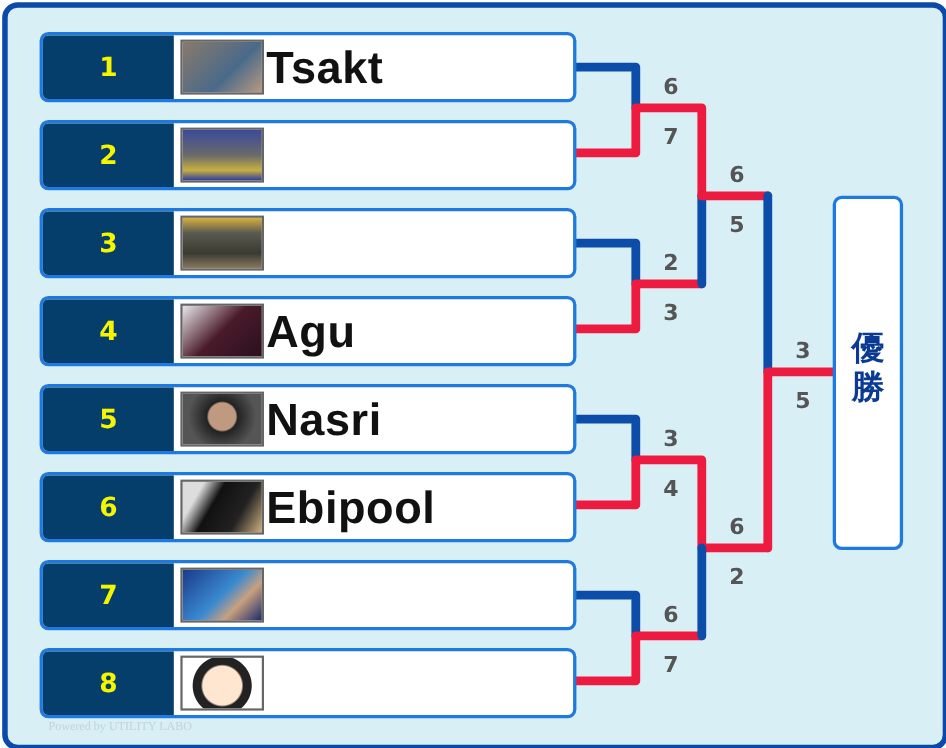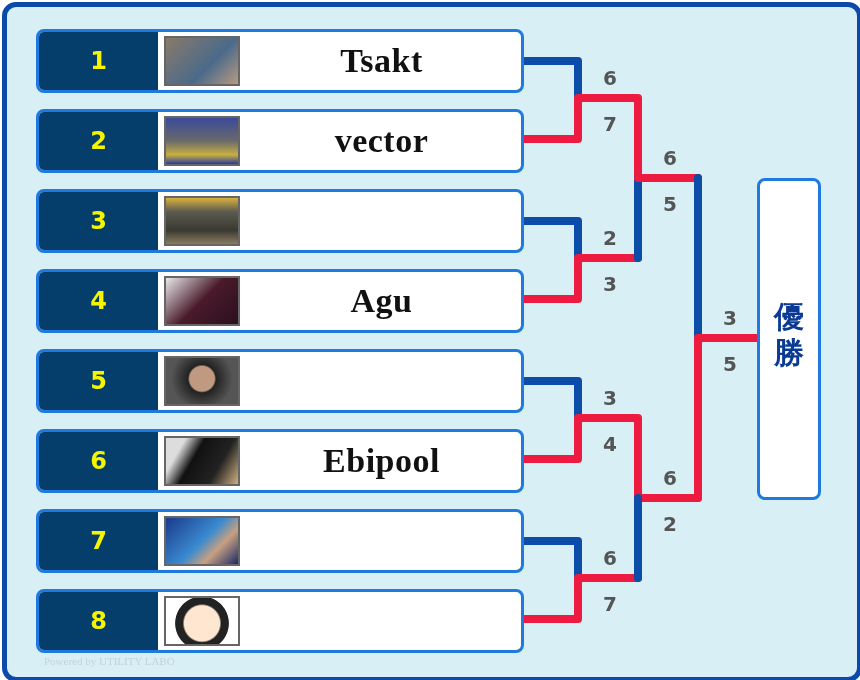--- a/index.html
+++ b/index.html
@@ -1,21 +1,21 @@
 <!DOCTYPE html>
 <html><head>
 <meta charset="utf-8">
 <style>
   html,body{margin:0;padding:0;}
   body{width:860px;height:680px;background:#fff;font-family:"Liberation Sans",sans-serif;overflow:hidden;}
   .frame{position:absolute;left:2px;top:2px;width:850px;height:670px;border:5px solid #0b4aa8;border-radius:14px;background:#d8eff6;box-sizing:content-box;}
   .row{position:absolute;left:36px;width:482px;height:58px;border:3px solid #1f7ae0;border-radius:8px;background:#fff;overflow:hidden;}
   .seed{position:absolute;left:0;top:0;width:119px;height:58px;background:#053e6b;color:#f5f500;font-weight:bold;font-size:24px;line-height:58px;text-align:center;font-family:"DejaVu Sans",sans-serif;}
   .photo{position:absolute;left:125px;top:4px;width:76px;height:50px;border:2px solid #666;box-sizing:border-box;}
-  .name{position:absolute;left:203px;right:0;top:0;height:58px;line-height:58px;text-align:center;font-family:Liberation Serif, serif;font-weight:bold;font-size:34px;color:#111;letter-spacing:0.5px;}
+  .name{position:absolute;left:203px;right:0;top:0;height:58px;line-height:58px;font-family:Liberation Sans, sans-serif;font-weight:bold;font-size:41px;color:#111;letter-spacing:0.5px;}
   .score{position:absolute;width:30px;text-align:center;font-family:"DejaVu Sans",sans-serif;font-weight:bold;font-size:20px;color:#555;}
   .champ{position:absolute;left:757px;top:178px;width:58px;height:316px;border:3px solid #1f7ae0;border-radius:8px;background:#fff;}
   .champ-text{position:absolute;left:0;right:0;top:118px;text-align:center;color:#0b3a94;font-weight:bold;font-size:30px;line-height:36px;font-family:"DejaVu Sans",sans-serif;}
   .footer{position:absolute;left:44px;top:655px;font-size:11px;color:#c3d3d9;font-family:Liberation Serif, serif;}
   svg.lines{position:absolute;left:0;top:0;}
 </style>
 </head>
 <body>
 
 <div class="frame"></div>
@@ -44,34 +44,34 @@
 </svg>
 
 <div class="row" style="top:29px">
   <div class="seed">1</div>
   <div class="photo" style="background:linear-gradient(135deg,#8a7a6a,#4a6a8a 60%,#b89a80)"></div>
   <div class="name">Tsakt</div>
 </div>
 <div class="row" style="top:109px">
   <div class="seed">2</div>
   <div class="photo" style="background:linear-gradient(180deg,#3a4a9a,#6a6a6a 50%,#c8b040 80%,#2a3aa0)"></div>
-  <div class="name">vector</div>
 </div>
 <div class="row" style="top:189px">
   <div class="seed">3</div>
   <div class="photo" style="background:linear-gradient(180deg,#d8b040 0%,#5a5a50 30%,#3a3a30 70%,#8a7a60)"></div>
 </div>
 <div class="row" style="top:269px">
   <div class="seed">4</div>
   <div class="photo" style="background:linear-gradient(135deg,#e8e8ea,#4a1a2a 50%,#2a1020)"></div>
   <div class="name">Agu</div>
 </div>
 <div class="row" style="top:349px">
   <div class="seed">5</div>
   <div class="photo" style="background:radial-gradient(circle at 50% 45%,#c09a80 0,#c09a80 28%,#222 32%,#555 70%)"></div>
+  <div class="name">Nasri</div>
 </div>
 <div class="row" style="top:429px">
   <div class="seed">6</div>
   <div class="photo" style="background:linear-gradient(120deg,#ddd 20%,#111 40%,#222 70%,#d0b080)"></div>
   <div class="name">Ebipool</div>
 </div>
 <div class="row" style="top:509px">
   <div class="seed">7</div>
   <div class="photo" style="background:linear-gradient(135deg,#1a3a8a,#3a8ad0 50%,#c8a080 70%,#1a2a6a)"></div>
 </div>

